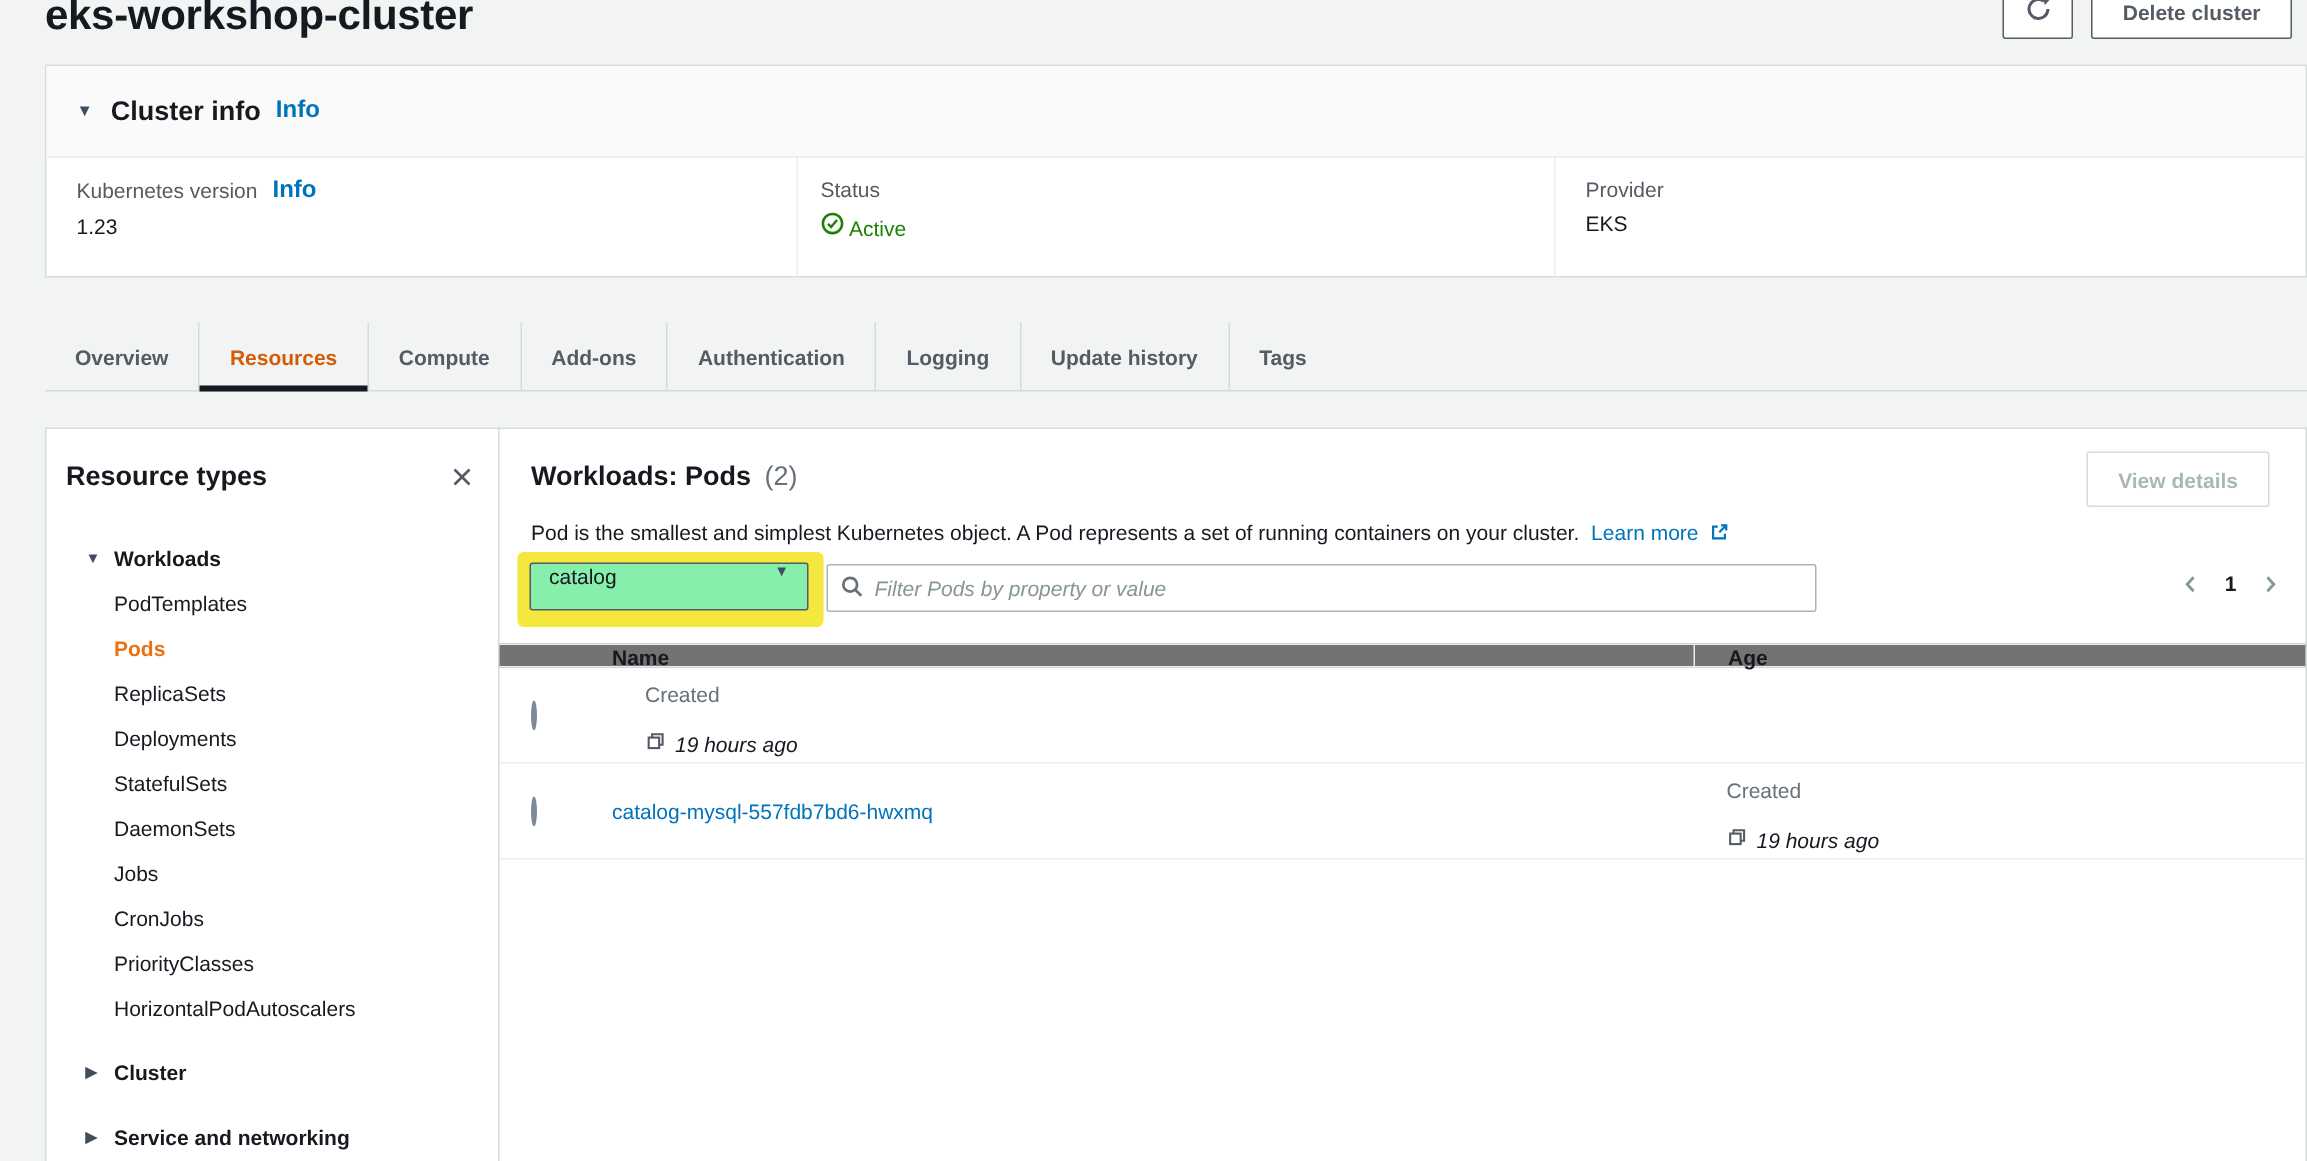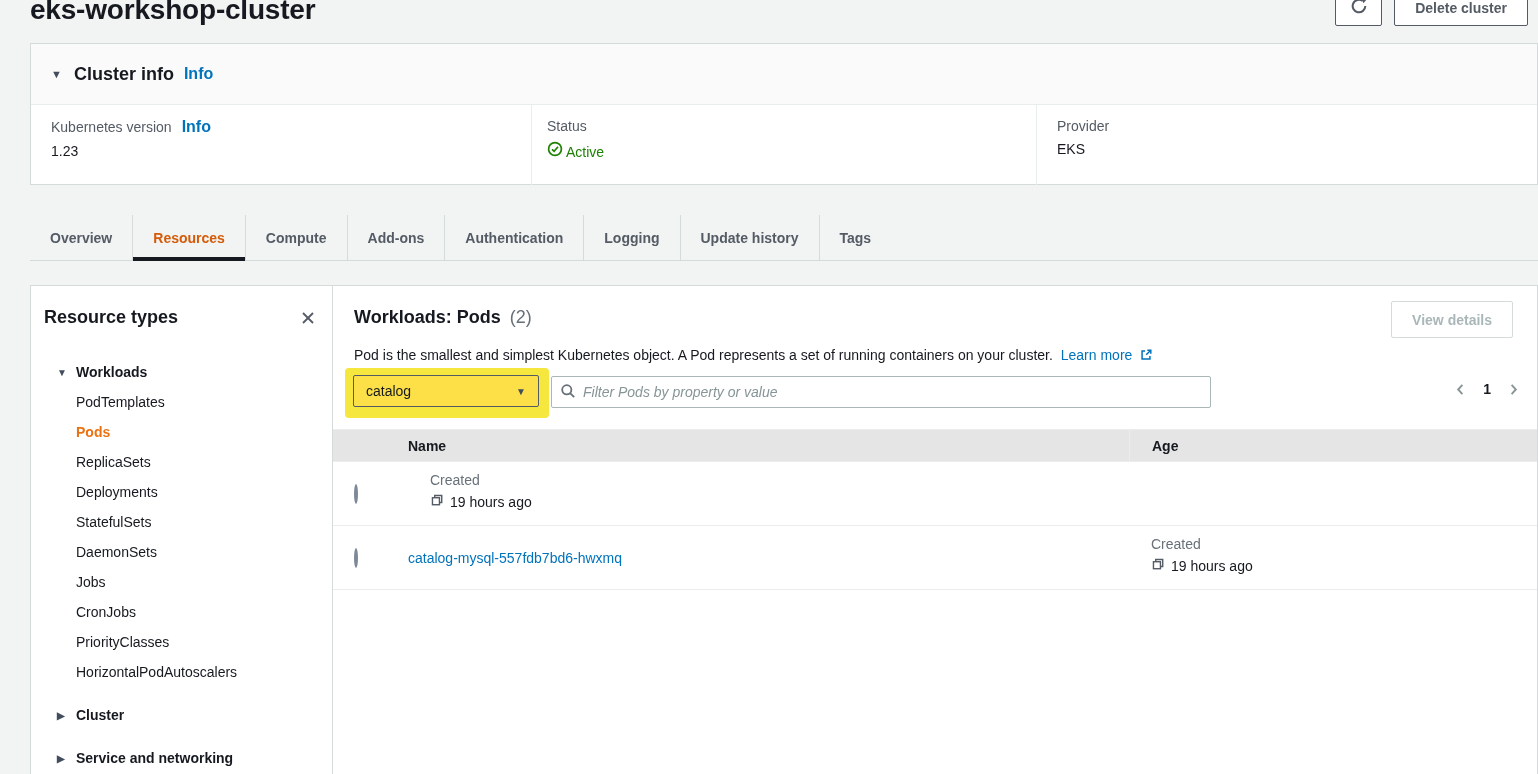--- a/index.html
+++ b/index.html
@@ -74,59 +74,59 @@
   .main-header { display:flex; justify-content:space-between; align-items:flex-start; padding:15px 24px 0 21px; }
   .main-heading { font-size:18px; font-weight:700; padding-top:6px; }
   .main-heading .count { color:#687078; font-weight:400; margin-left:4px; }
   .description { padding:9px 24px 0 21px; font-size:14px; color:#16191f; }
   .learn-more { color:#0073bb; text-decoration:none; font-weight:400; margin-left:4px; cursor:pointer; }
   .ext-icon { display:inline-block; vertical-align:-2px; margin-left:3px; }
 
   .filter-row { position:relative; height:62px; margin-top:2px; }
   .highlight-box { position:absolute; left:12px; top:1px; width:204px; height:50px; background:#f5e73d; border-radius:4px; }
   .ns-dropdown {
-    position:absolute; left:20px; top:8px; width:186px; height:32px; background:#fde047;
-    border:1px solid #545b64; border-radius:2px; display:flex; align-items:center;
+    position:absolute; left:20px; top:8px; width:186px; height:32px; background:#86efac;
+    border:1px solid #545b64; border-radius:2px; display:flex; 
     justify-content:space-between; padding:0 12px; cursor:pointer; font-size:14px; color:#16191f;
   }
   .ns-dropdown .dd-caret { font-size:10px; color:#414d5c; }
   .search-box {
     position:absolute; left:218px; top:9px; width:660px; height:32px; background:#fff;
     border:1px solid #aab7b8; border-radius:2px; display:flex; align-items:center; padding:0 8px;
   }
   .search-box input {
     border:none; outline:none; flex:1; margin-left:7px; font-size:14px;
     font-family:"Liberation Sans", sans-serif; color:#16191f; background:transparent;
   }
   .search-box input::placeholder { color:#879596; font-style:italic; }
   .pagination { position:absolute; right:16px; top:14px; display:flex; align-items:center; gap:15px; }
   .page-num { font-size:14px; font-weight:700; color:#16191f; }
   .pg-btn { cursor:pointer; display:flex; }
 
   
   .ptable { width:100%; }
   .t-head {
-    display:grid; grid-template-columns:75px 721px 1fr; height:33px;
-    background:#e5e5e5; border-top:1px solid #eaeded; border-bottom:1px solid #eaeded;
+    display:grid; grid-template-columns:75px 721px 1fr; height:16px;
+    background:#737373; border-top:1px solid #eaeded; border-bottom:1px solid #eaeded;
     align-items:center;
   }
   .t-head .th { font-weight:700; font-size:14px; color:#16191f; }
   .th-age { border-left:1px solid #eaeded; height:100%; display:flex; align-items:center; padding-left:22px; }
   .t-row {
     display:grid; grid-template-columns:75px 721px 1fr; height:64px;
     border-bottom:1px solid #eaeded; align-items:center;
   }
   .radio {
     width:16px; height:16px; border:2px solid #7d8998; border-radius:50%;
     margin-left:21px; background:#fff; cursor:pointer;
   }
   .pod-link { color:#0073bb; text-decoration:none; font-size:14px; cursor:pointer; }
   .age-cell { padding-left:22px; align-self:start; padding-top:10px; }
   .age-label { color:#687078; font-size:14px; }
-  .age-line { display:flex; align-items:center; gap:6px; margin-top:5px; font-size:14px; color:#16191f; }
+  .age-line { display:flex; align-items:center; gap:6px; margin-top:16px; font-size:14px; color:#16191f;font-style:italic; }
 </style>
 </head>
 <body>
 
 <div>
 
   <h1 class="page-title">eks-workshop-cluster</h1>
 
   <div class="top-actions">
     <button class="btn icon-btn">

